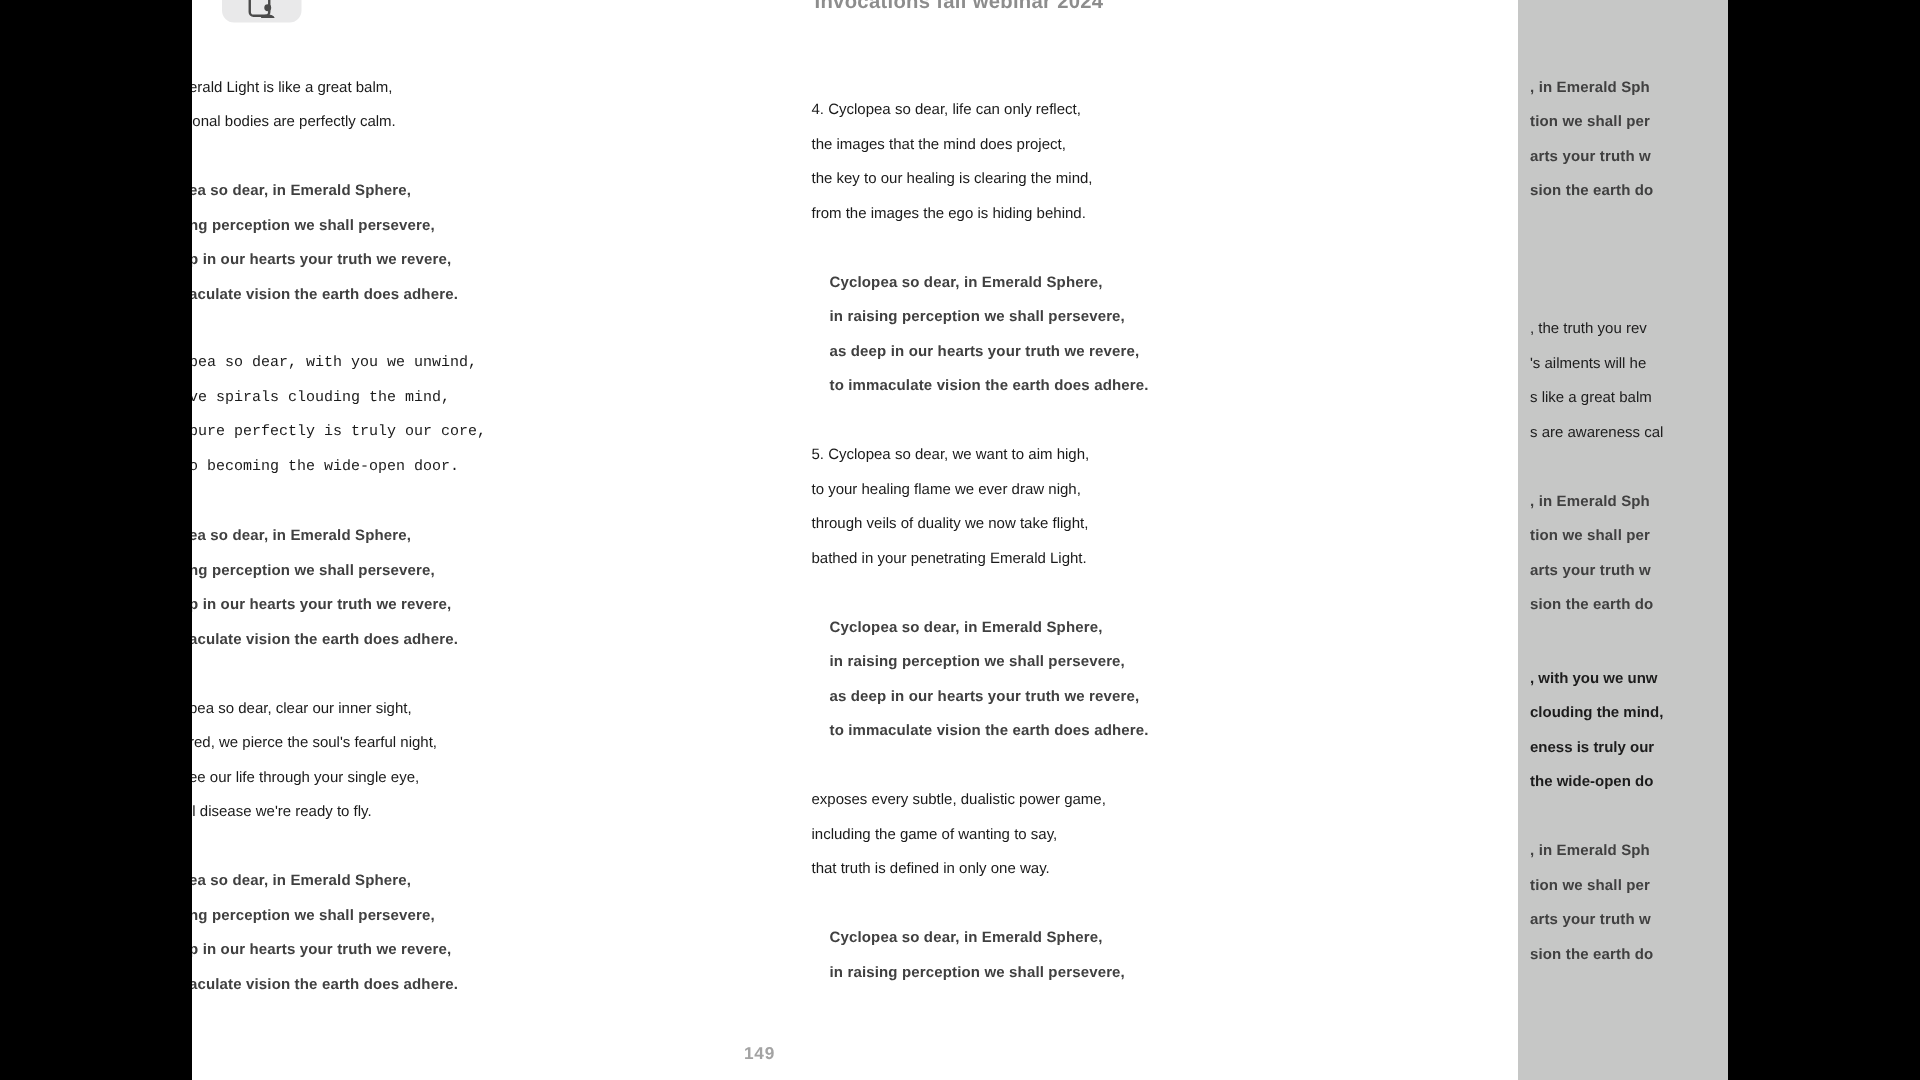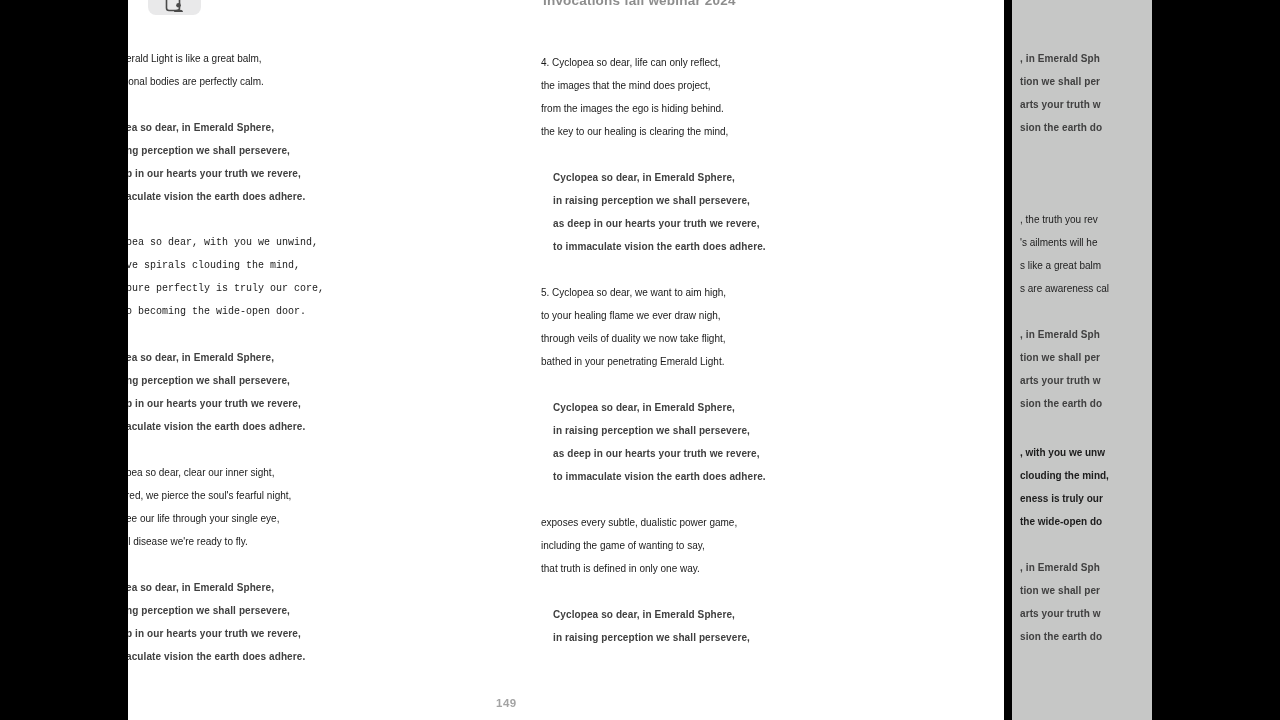--- a/index.html
+++ b/index.html
@@ -11,21 +11,21 @@
     -webkit-font-smoothing: antialiased;
   }
   .page {
     position: absolute;
     top: 0;
     height: 720px;
     overflow: hidden;
   }
   .page.white {
     left: 128px;
-    width: 876px;
+    width: 1024px;
     background: #ffffff;
   }
   .page.gray {
     left: 1012px;
     width: 140px;
     background: #c6c7c6;
   }
   .letterbox {
     position: absolute;
     top: 0;
@@ -132,25 +132,25 @@
         <div class="line">ll disease we're ready to fly.</div>
       </div>
       <div class="stanza bold" style="margin-top: 23px;">
         <div class="line">ea so dear, in Emerald Sphere,</div>
         <div class="line">ng perception we shall persevere,</div>
         <div class="line">p in our hearts your truth we revere,</div>
         <div class="line">aculate vision the earth does adhere.</div>
       </div>
     </div>
   <div class="column col-center">
-      <div class="stanza" style="margin-top: 4px;">
+      <div class="stanza" style="margin-top: 15px;">
         <div class="line">4. Cyclopea so dear, life can only reflect,</div>
         <div class="line">the images that the mind does project,</div>
+        <div class="line">the key to our healing is clearing the mind,</div>
         <div class="line">from the images the ego is hiding behind.</div>
-        <div class="line">the key to our healing is clearing the mind,</div>
       </div>
       <div class="stanza bold" style="margin-top: 23px; margin-left: 12px;">
         <div class="line">Cyclopea so dear, in Emerald Sphere,</div>
         <div class="line">in raising perception we shall persevere,</div>
         <div class="line">as deep in our hearts your truth we revere,</div>
         <div class="line">to immaculate vision the earth does adhere.</div>
       </div>
       <div class="stanza" style="margin-top: 23px;">
         <div class="line">5. Cyclopea so dear, we want to aim high,</div>
         <div class="line">to your healing flame we ever draw nigh,</div>

